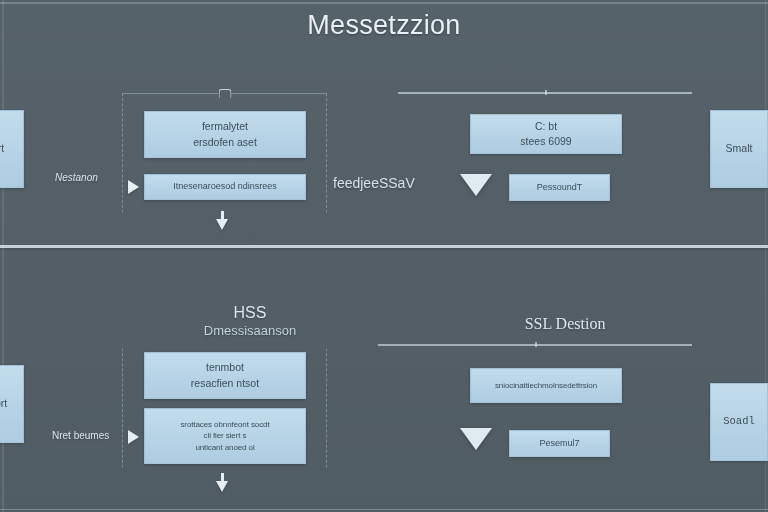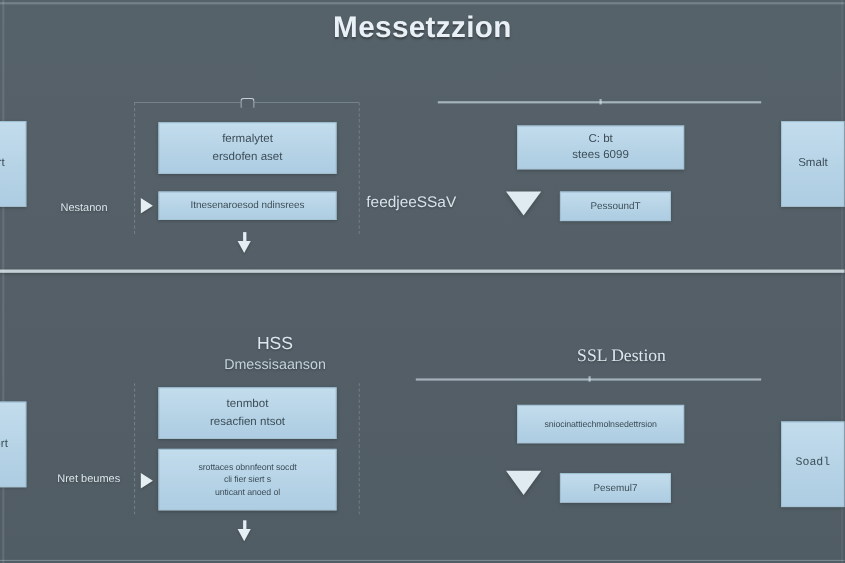--- a/index.html
+++ b/index.html
@@ -41,21 +41,21 @@
     box-shadow: 0 1px 3px rgba(0,0,0,0.25);
   }
 
   
   .main-title {
     position: absolute;
     left: 0; top: 10px;
     width: 768px;
     text-align: center;
     font-size: 27px;
-    font-weight: 700;
+    font-weight: 400;
     letter-spacing: 0.3px;
     color: #e9f1f6;
     text-shadow: 0 1px 2px rgba(0,0,0,0.35);
   }
 
   
   .sec-heading {
     position: absolute;
     text-align: center;
     color: #dbe7ee;
@@ -189,21 +189,21 @@
 
   <div class="node" style="left:144px; top:111px; width:162px; height:47px;">
     <span class="ln">fermalytet</span>
     <span class="ln">ersdofen aset</span>
   </div>
 
   <div class="node tiny" style="left:144px; top:174px; width:162px; height:26px;">
     <span class="ln">Itnesenaroesod  ndinsrees</span>
   </div>
 
-  <div class="arrow-label" style="left:55px; top:184px;">Nestanon</div>
+  <div class="arrow-label" style="left:55px; top:172px;font-style:italic;">Nestanon</div>
   <div class="arrow-head" style="left:128px; top:180px;"></div>
 
   <div class="side-label" style="left:333px; top:175px;">feedjeeSSaV</div>
 
   <div class="arrow-down-stem" style="left:221px; top:211px; height:10px;"></div>
   <div class="arrow-down" style="left:216px; top:219px;"></div>
 
   <div class="hrule" style="left:398px; top:92px; width:294px;"></div>
 
   <div class="node" style="left:470px; top:114px; width:152px; height:40px;">

